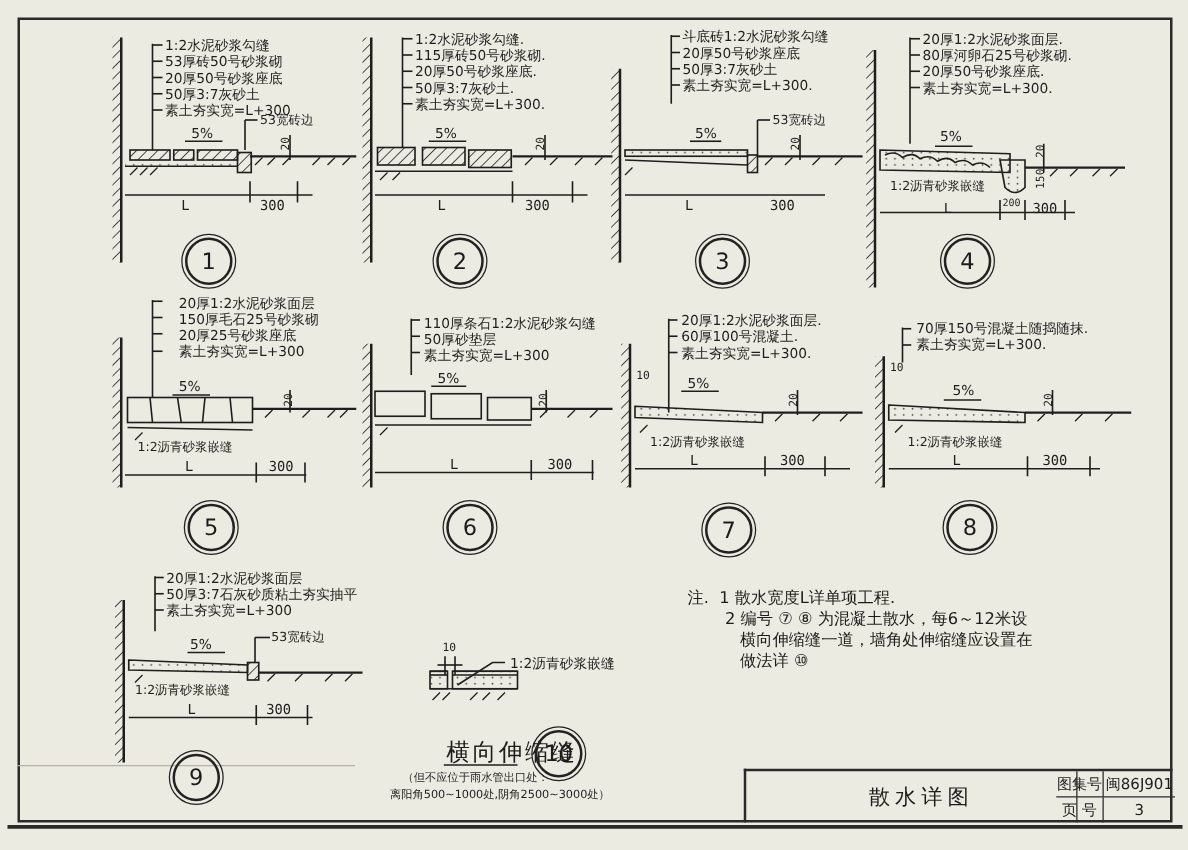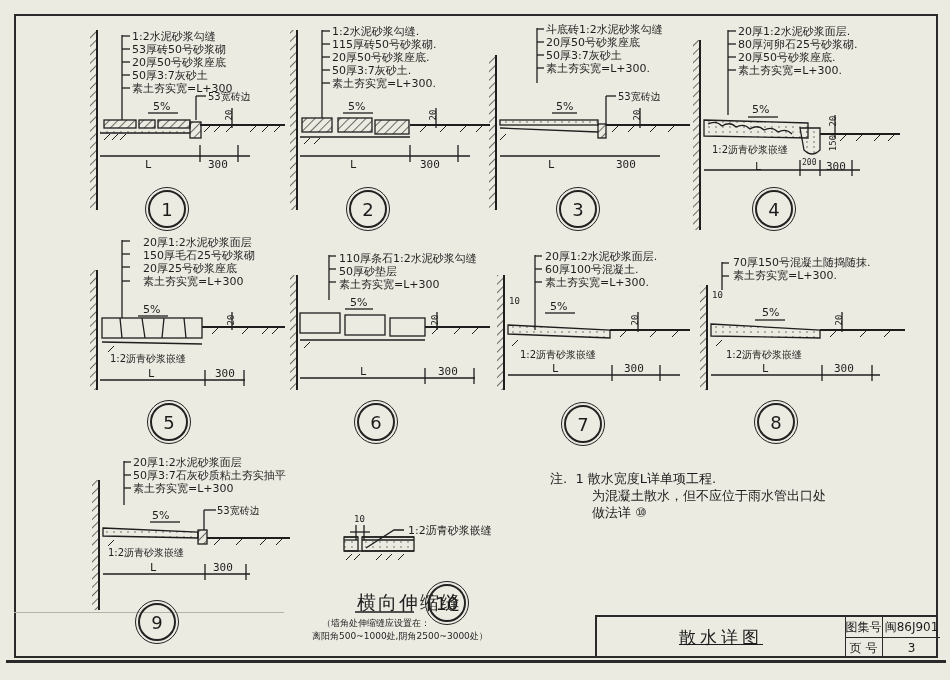--- a/index.html
+++ b/index.html
@@ -10,21 +10,21 @@
   svg{position:absolute;left:0;top:0;}
   .lbl{position:absolute;font-size:11px;line-height:13px;white-space:nowrap;color:#1e1e1e;font-family:"DejaVu Sans",sans-serif;}
   .small{font-size:10px;text-align:right;}
   .dim{position:absolute;font-size:11px;font-family:"DejaVu Sans Mono",monospace;color:#1e1e1e;}
   .circ{position:absolute;width:38px;height:38px;border-radius:50%;border:2px solid #222;box-sizing:border-box;display:flex;align-items:center;justify-content:center;font-size:18px;font-family:"DejaVu Sans",sans-serif;}
   .circ::after{content:"";position:absolute;left:-5px;top:-5px;right:-5px;bottom:-5px;border:1.5px solid #222;border-radius:50%;}
   .watermark{position:absolute;left:240px;top:330px;font-size:24px;color:#e00000;font-family:"DejaVu Serif",serif;letter-spacing:1px;white-space:nowrap;opacity:0.92;}
   .notes{position:absolute;left:550px;top:470px;font-size:13px;line-height:17px;}
   .notes div{white-space:nowrap;}
   .titleblock{position:absolute;left:595px;top:615px;width:343px;height:43px;border-left:2px solid #2a2a2a;border-top:2px solid #2a2a2a;box-sizing:border-box;}
-  .tb-title{position:absolute;left:0;top:0;width:248px;height:41px;display:flex;align-items:center;justify-content:center;font-size:17px;letter-spacing:4px;border-right:1.5px solid #2a2a2a;text-decoration:underline;}
+  .tb-title{position:absolute;left:16px;top:0;width:248px;height:41px;display:flex;align-items:center;justify-content:center;font-size:17px;letter-spacing:4px;border-right:1.5px solid #2a2a2a;}
   .tb-cell{position:absolute;font-size:12px;display:flex;align-items:center;justify-content:center;box-sizing:border-box;}
   .ghost-tb{position:absolute;left:14px;top:612px;width:270px;height:46px;border-top:1px solid #b5b3a8;color:#a8a69c;font-size:10px;}
 </style>
 </head>
 <body>
 
 <div class="sheet">
   <div class="frame"></div>
   <div class="frame-bottom"></div>
 
@@ -321,27 +321,28 @@
   <div class="lbl" style="left:152px;top:509px">5%</div>
   <div class="lbl small" style="left:217px;top:504px">53宽砖边</div>
   <div class="lbl small" style="left:108px;top:546px">1:2沥青砂浆嵌缝</div>
   <div class="dim" style="left:150px;top:561px">L</div>
   <div class="dim" style="left:213px;top:561px">300</div>
   <div class="circ" style="left:138px;top:603px">9</div>
 
   <div class="dim" style="left:354px;top:514px;font-size:9px">10</div>
   <div class="lbl" style="left:408px;top:524px">1:2沥青砂浆嵌缝</div>
   <div class="lbl" style="left:357px;top:596px;font-size:19px;letter-spacing:2px">横向伸缩缝</div>
-  <div class="lbl small" style="left:322px;top:617px;font-size:9px">（墙角处伸缩缝应设置在：</div>
+  <div class="lbl small" style="left:322px;top:617px;font-size:9px">（但不应位于雨水管出口处：</div>
   <div class="lbl small" style="left:312px;top:630px;font-size:9px">离阳角500~1000处,阴角2500~3000处）</div>
   <div class="circ" style="left:428px;top:584px">10</div>
 
   <div class="notes">
     <div><span>注.</span>&nbsp;&nbsp;<span>1 散水宽度L详单项工程.</span></div>
-    <div style="padding-left:42px">为混凝土散水，但不应位于雨水管出口处</div>
+    <div style="padding-left:30px">2 编号 ⑦ ⑧ 为混凝土散水，每6～12米设</div>
+    <div style="padding-left:42px">横向伸缩缝一道，墙角处伸缩缝应设置在</div>
     <div style="padding-left:42px">做法详 ⑩</div>
   </div>
 
   <div class="titleblock">
     <div class="tb-title">散水详图</div>
     <div class="tb-cell" style="left:248px;top:0;width:38px;height:21px;border-right:1px solid #2a2a2a;border-bottom:1px solid #2a2a2a">图集号</div>
     <div class="tb-cell" style="left:286px;top:0;width:57px;height:21px;border-bottom:1px solid #2a2a2a">闽86J901</div>
     <div class="tb-cell" style="left:248px;top:21px;width:38px;height:20px;border-right:1px solid #2a2a2a">页 号</div>
     <div class="tb-cell" style="left:286px;top:21px;width:57px;height:20px">3</div>
   </div>

